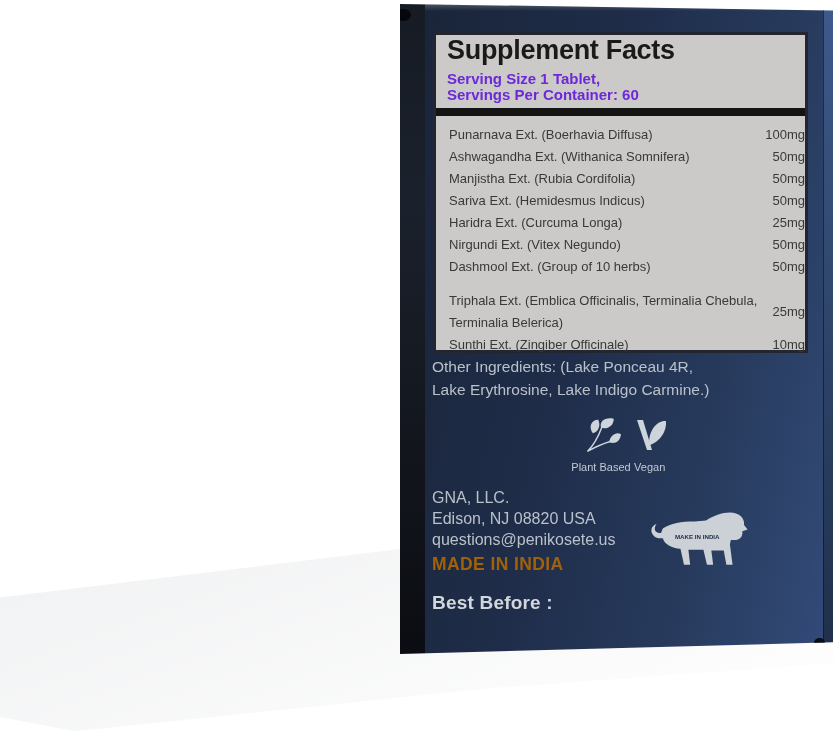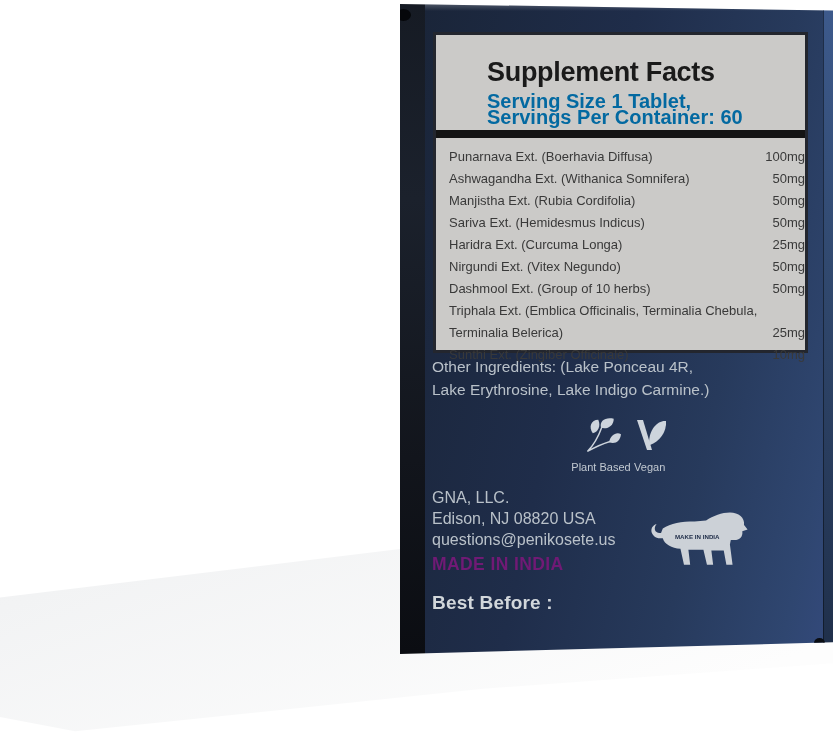--- a/index.html
+++ b/index.html
@@ -34,44 +34,44 @@
     background:linear-gradient(180deg,#3d5a8c,#31496f 40%,#273a5a 75%,#1f2f4a);
   }
   .notch-top{position:absolute;left:-4px;top:5px;width:15px;height:12px;border-radius:50%;background:#05070a;}
   .notch-bottom{position:absolute;left:414px;top:634px;width:11px;height:10px;border-radius:50%;background:#0a0d13;}
 
   
   .panel{
     position:absolute;left:33px;top:28px;width:375px;height:321px;box-sizing:border-box;
     background:var(--panel-bg,#cbcac8);border:3px solid #23262e;
   }
-  .sf-header{padding:22px 12px 5px 11px;margin-left:40px;}
+  .sf-header{padding:0 12px 5px 11px;}
   .sf-title{font-size:27px;font-weight:bold;color:#1a1a1a;letter-spacing:-.3px;}
-  .sf-serving{font-size:20px;font-weight:bold;color:#0369a1;line-height:16px;margin-top:5px;}
+  .sf-serving{font-size:15px;font-weight:bold;color:#6d28d9;line-height:16px;margin-top:5px;}
   .sf-bar{height:8px;background:var(--panel-bar,#141414);}
   .sf-rows{padding:8px 0 0 13px;}
   .sf-row{display:flex;justify-content:space-between;font-size:13px;color:#393939;line-height:22px;}
   .sf-row .amt{white-space:nowrap;}
-  .sf-row.multiline{align-items:flex-end;}
+  .sf-row.multiline{align-items:center;margin-top:12px;}
   .sf-row.multiline .nm span{display:block;}
 
   
   .other{position:absolute;left:32px;top:351px;font-size:15.5px;color:var(--label-light,#b9c1c9);line-height:23px;}
 
   
   .badges{position:absolute;left:24px;top:412px;width:392px;display:flex;justify-content:center;align-items:flex-end;}
   .badge{display:flex;flex-direction:column;align-items:center;gap:5px;}
   .badge .lbl{font-size:11px;color:#c2c9d1;}
   .badge svg{display:block;}
   .bstroke{stroke:#cdd4dc;fill:none;}
   .bfill{fill:#cdd4dc;}
 
   
   .addr{position:absolute;left:32px;top:483px;font-size:16px;color:var(--label-light,#b9c1c9);line-height:21px;}
-  .origin{margin-top:4px;font-weight:bold;font-size:17.5px;color:#701a75;letter-spacing:.4px;}
+  .origin{margin-top:4px;font-weight:bold;font-size:17.5px;color:#a16207;letter-spacing:.4px;}
   .lion{position:absolute;left:246px;top:504px;}
 
   .best{position:absolute;left:32px;top:588px;font-size:19px;font-weight:bold;color:var(--label-bright,#d2d7db);letter-spacing:.2px;}
 </style>
 </head>
 <body>
 
 <div id="stage">
   <div class="floor-shadow"></div>
 

